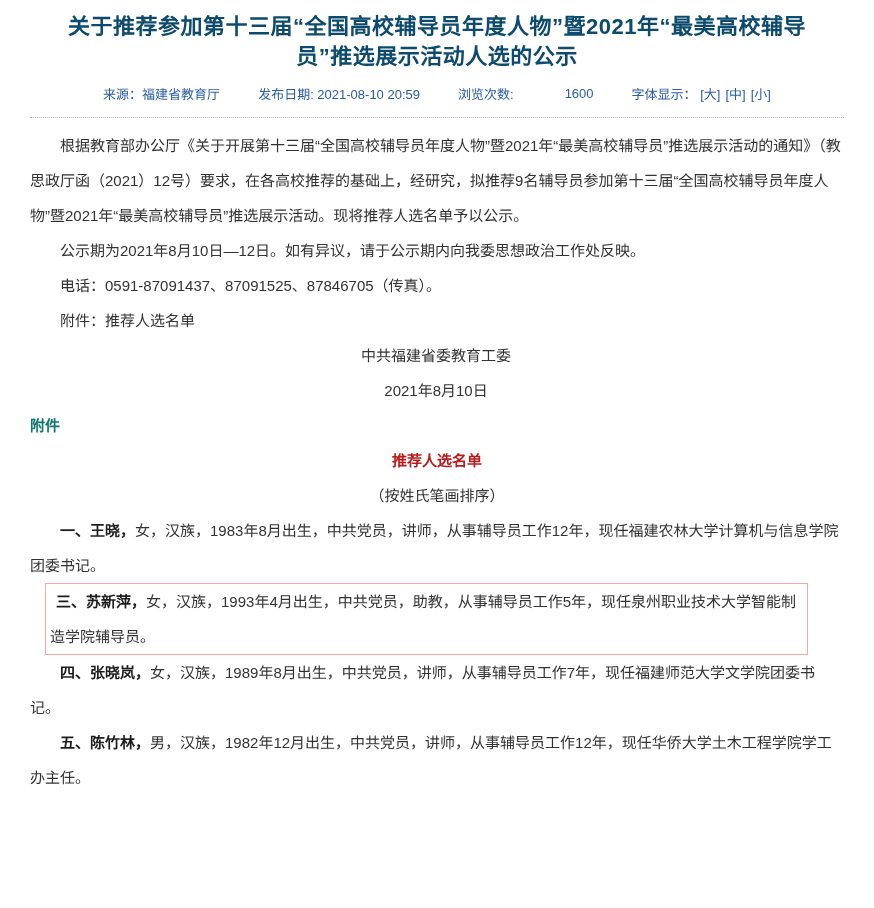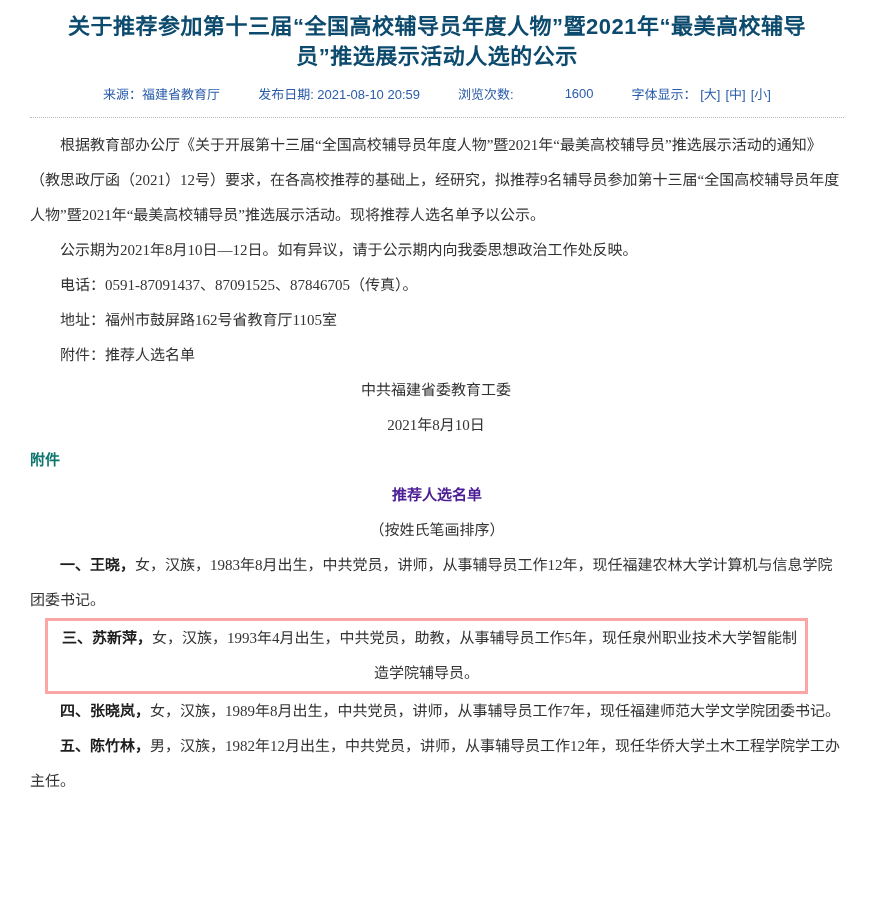--- a/index.html
+++ b/index.html
@@ -41,33 +41,32 @@
   .font-size-links a {
     color: #2a5caa;
     text-decoration: none;
     cursor: pointer;
   }
   .divider {
     border: none;
     border-top: 1px dotted #b9b9b9;
     margin: 0 0 10px 0;
   }
-  .content { font-size: 15px; line-height: 35px; color: #333333; font-family: Liberation Serif, serif; }
+  .content { font-size: 15px; line-height: 35px; color: #333333; }
   .content p { margin: 0; }
   .indent { text-indent: 2em; }
   .sig { text-align: center; padding-right: 2px; }
   .attach-label { font-weight: bold; color: #0f766e; }
-  .list-title { text-align: center; font-weight: bold; color: #4c1d95; }
+  .list-title { text-align: center; font-weight: bold; color: #b91c1c; }
   .sort-note { text-align: center; }
   .candidate strong { color: #1d1d1d; }
   .highlight-box {
-    border: 3px solid #fca5a5;
+    border: 1px solid #fca5a5;
     margin: 0 36px 0 15px;
     padding: 0 4px;
-    text-align: center;
   }
   .highlight-box .candidate { text-indent: 6px; }
 </style>
 </head>
 <body>
 
 <div class="page">
 
   <h1 class="page-title">关于推荐参加第十三届“全国高校辅导员年度人物”暨2021年“最美高校辅导员”推选展示活动人选的公示</h1>
 
@@ -85,21 +84,20 @@
       </span>
     </span>
   </div>
 
   <hr class="divider">
 
   <div class="content">
     <p class="indent">根据教育部办公厅《关于开展第十三届“全国高校辅导员年度人物”暨2021年“最美高校辅导员”推选展示活动的通知》（教思政厅函（2021）12号）要求，在各高校推荐的基础上，经研究，拟推荐9名辅导员参加第十三届“全国高校辅导员年度人物”暨2021年“最美高校辅导员”推选展示活动。现将推荐人选名单予以公示。</p>
     <p class="indent">公示期为2021年8月10日—12日。如有异议，请于公示期内向我委思想政治工作处反映。</p>
     <p class="indent">电话：0591-87091437、87091525、87846705（传真）。</p>
-    <p class="indent">地址：福州市鼓屏路162号省教育厅1105室</p>
     <p class="indent">附件：推荐人选名单</p>
     <p class="sig">中共福建省委教育工委</p>
     <p class="sig">2021年8月10日</p>
 
     <p class="attach-label">附件</p>
     <p class="list-title">推荐人选名单</p>
     <p class="sort-note">（按姓氏笔画排序）</p>
 
     <p class="indent candidate"><strong>一、王晓，</strong><span>女，汉族，1983年8月出生，中共党员，讲师，从事辅导员工作12年，现任福建农林大学计算机与信息学院团委书记。</span></p>
 

